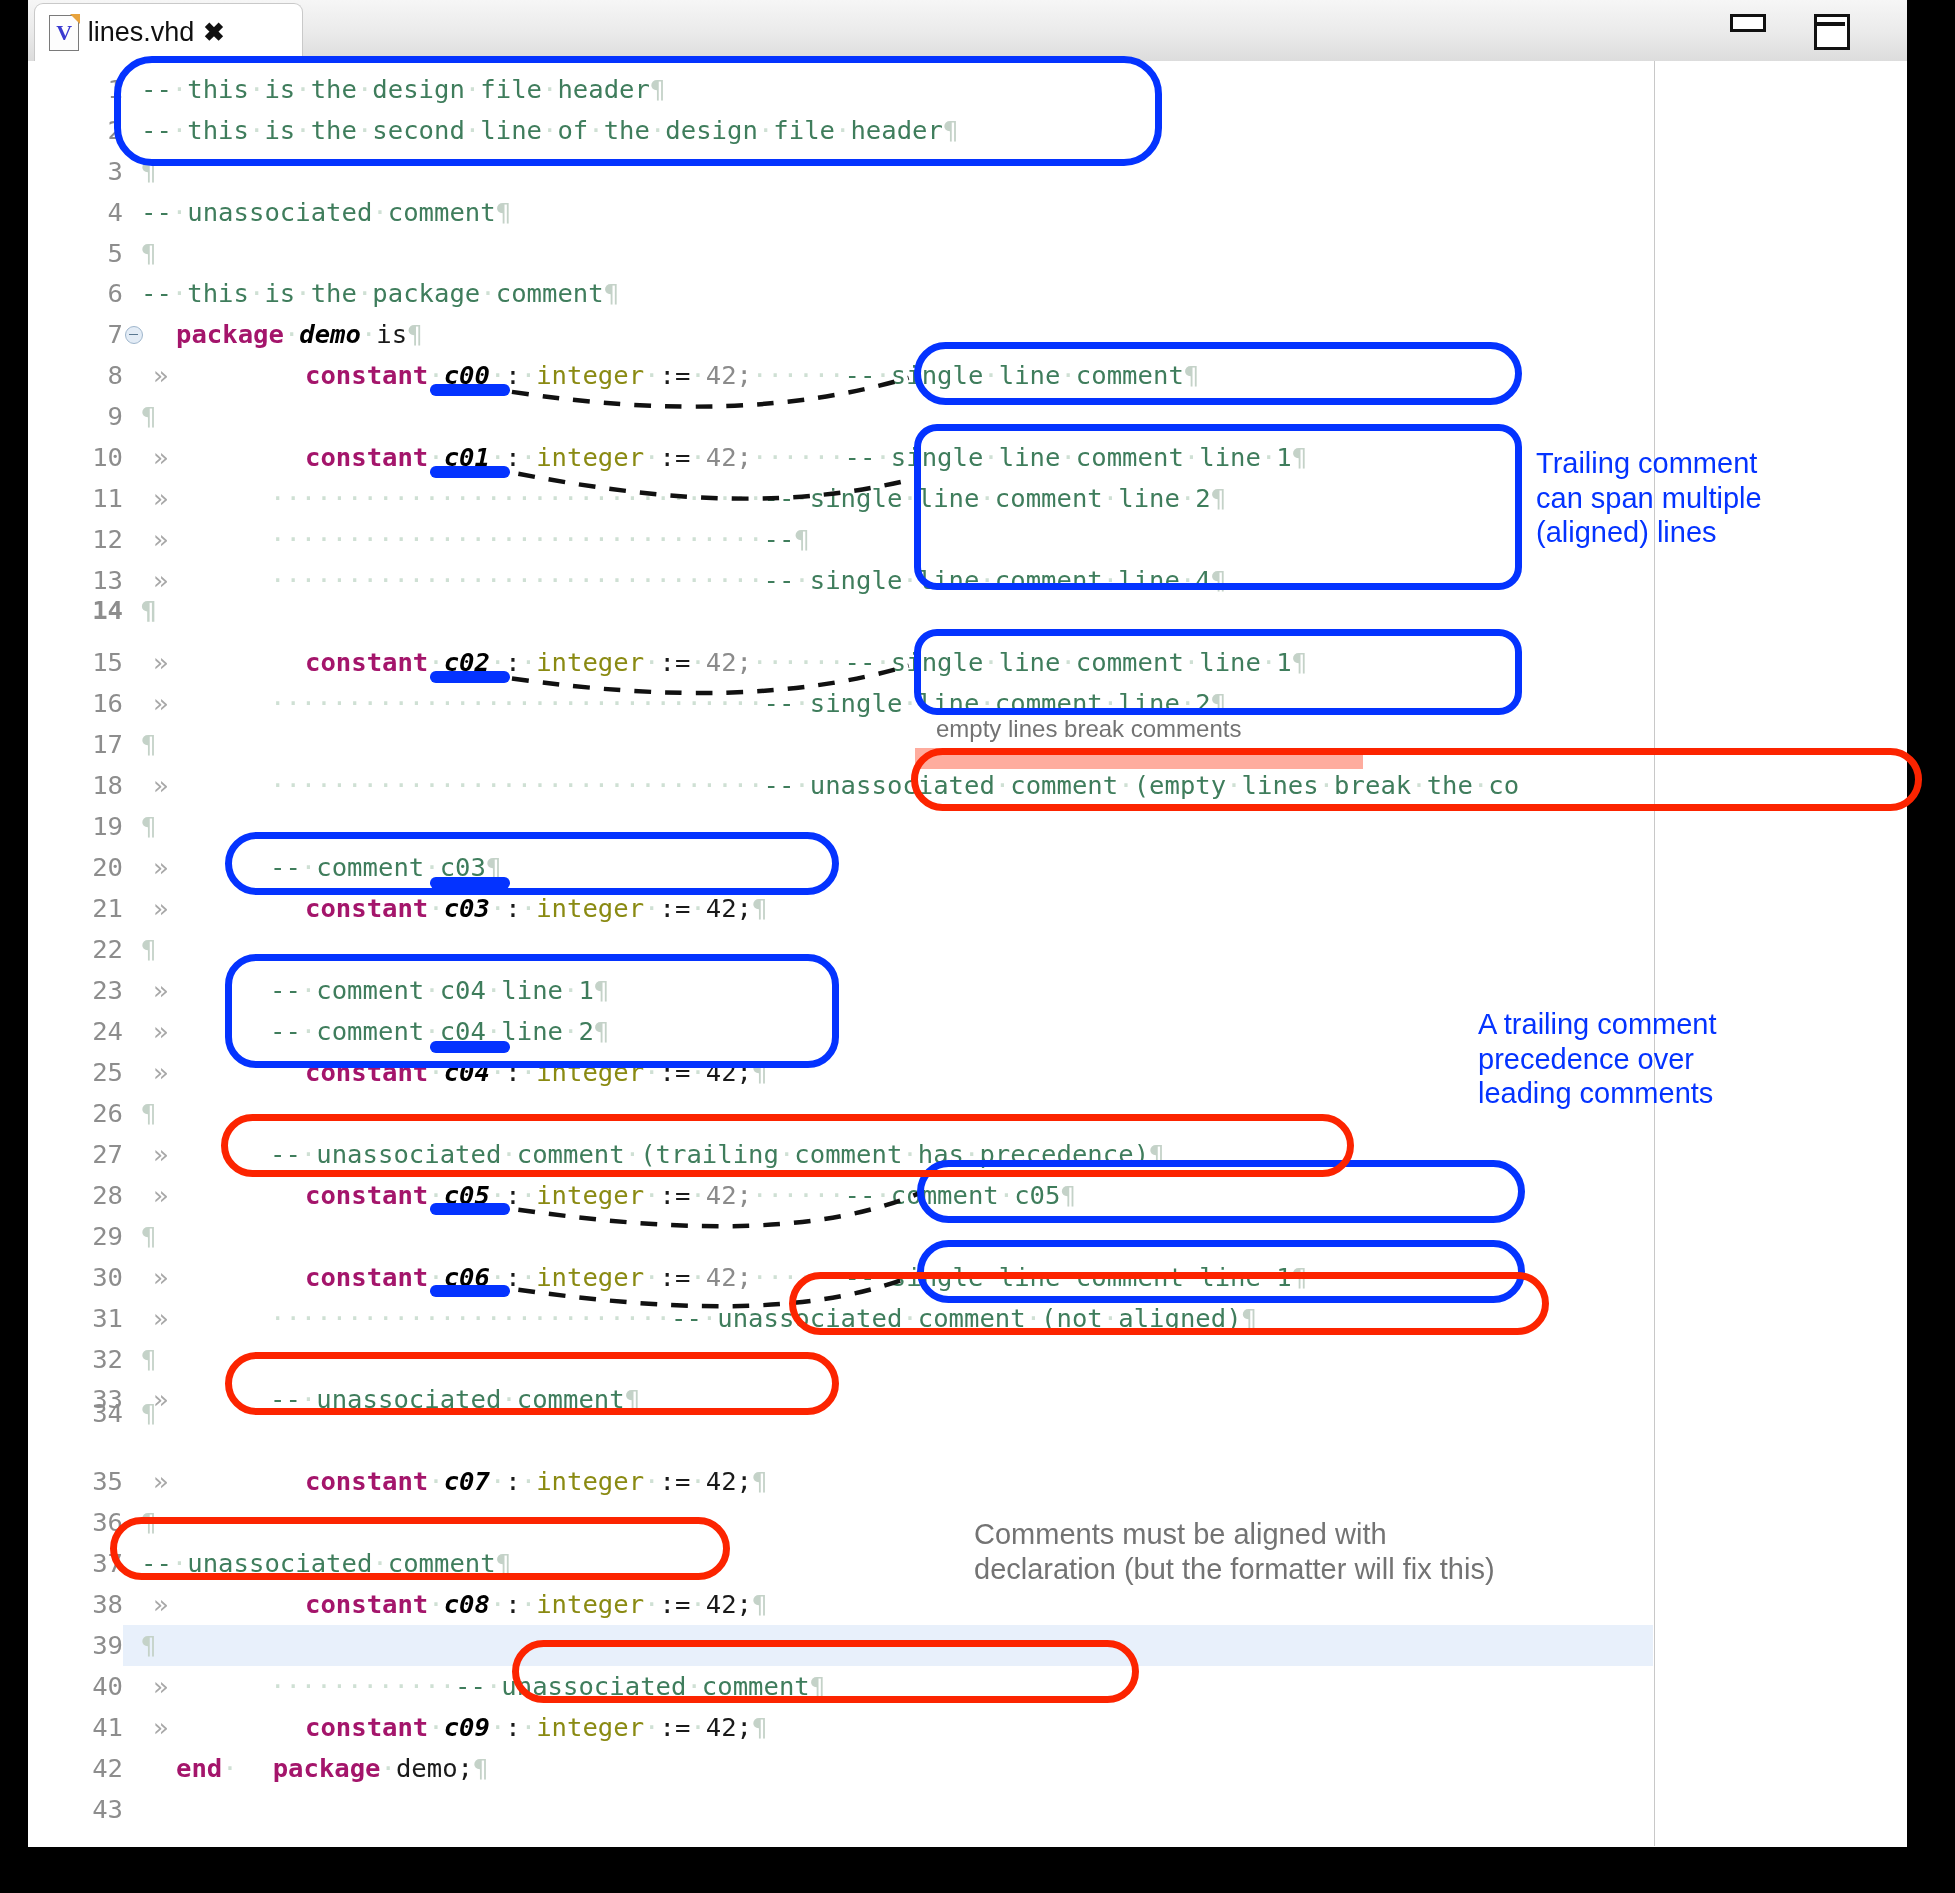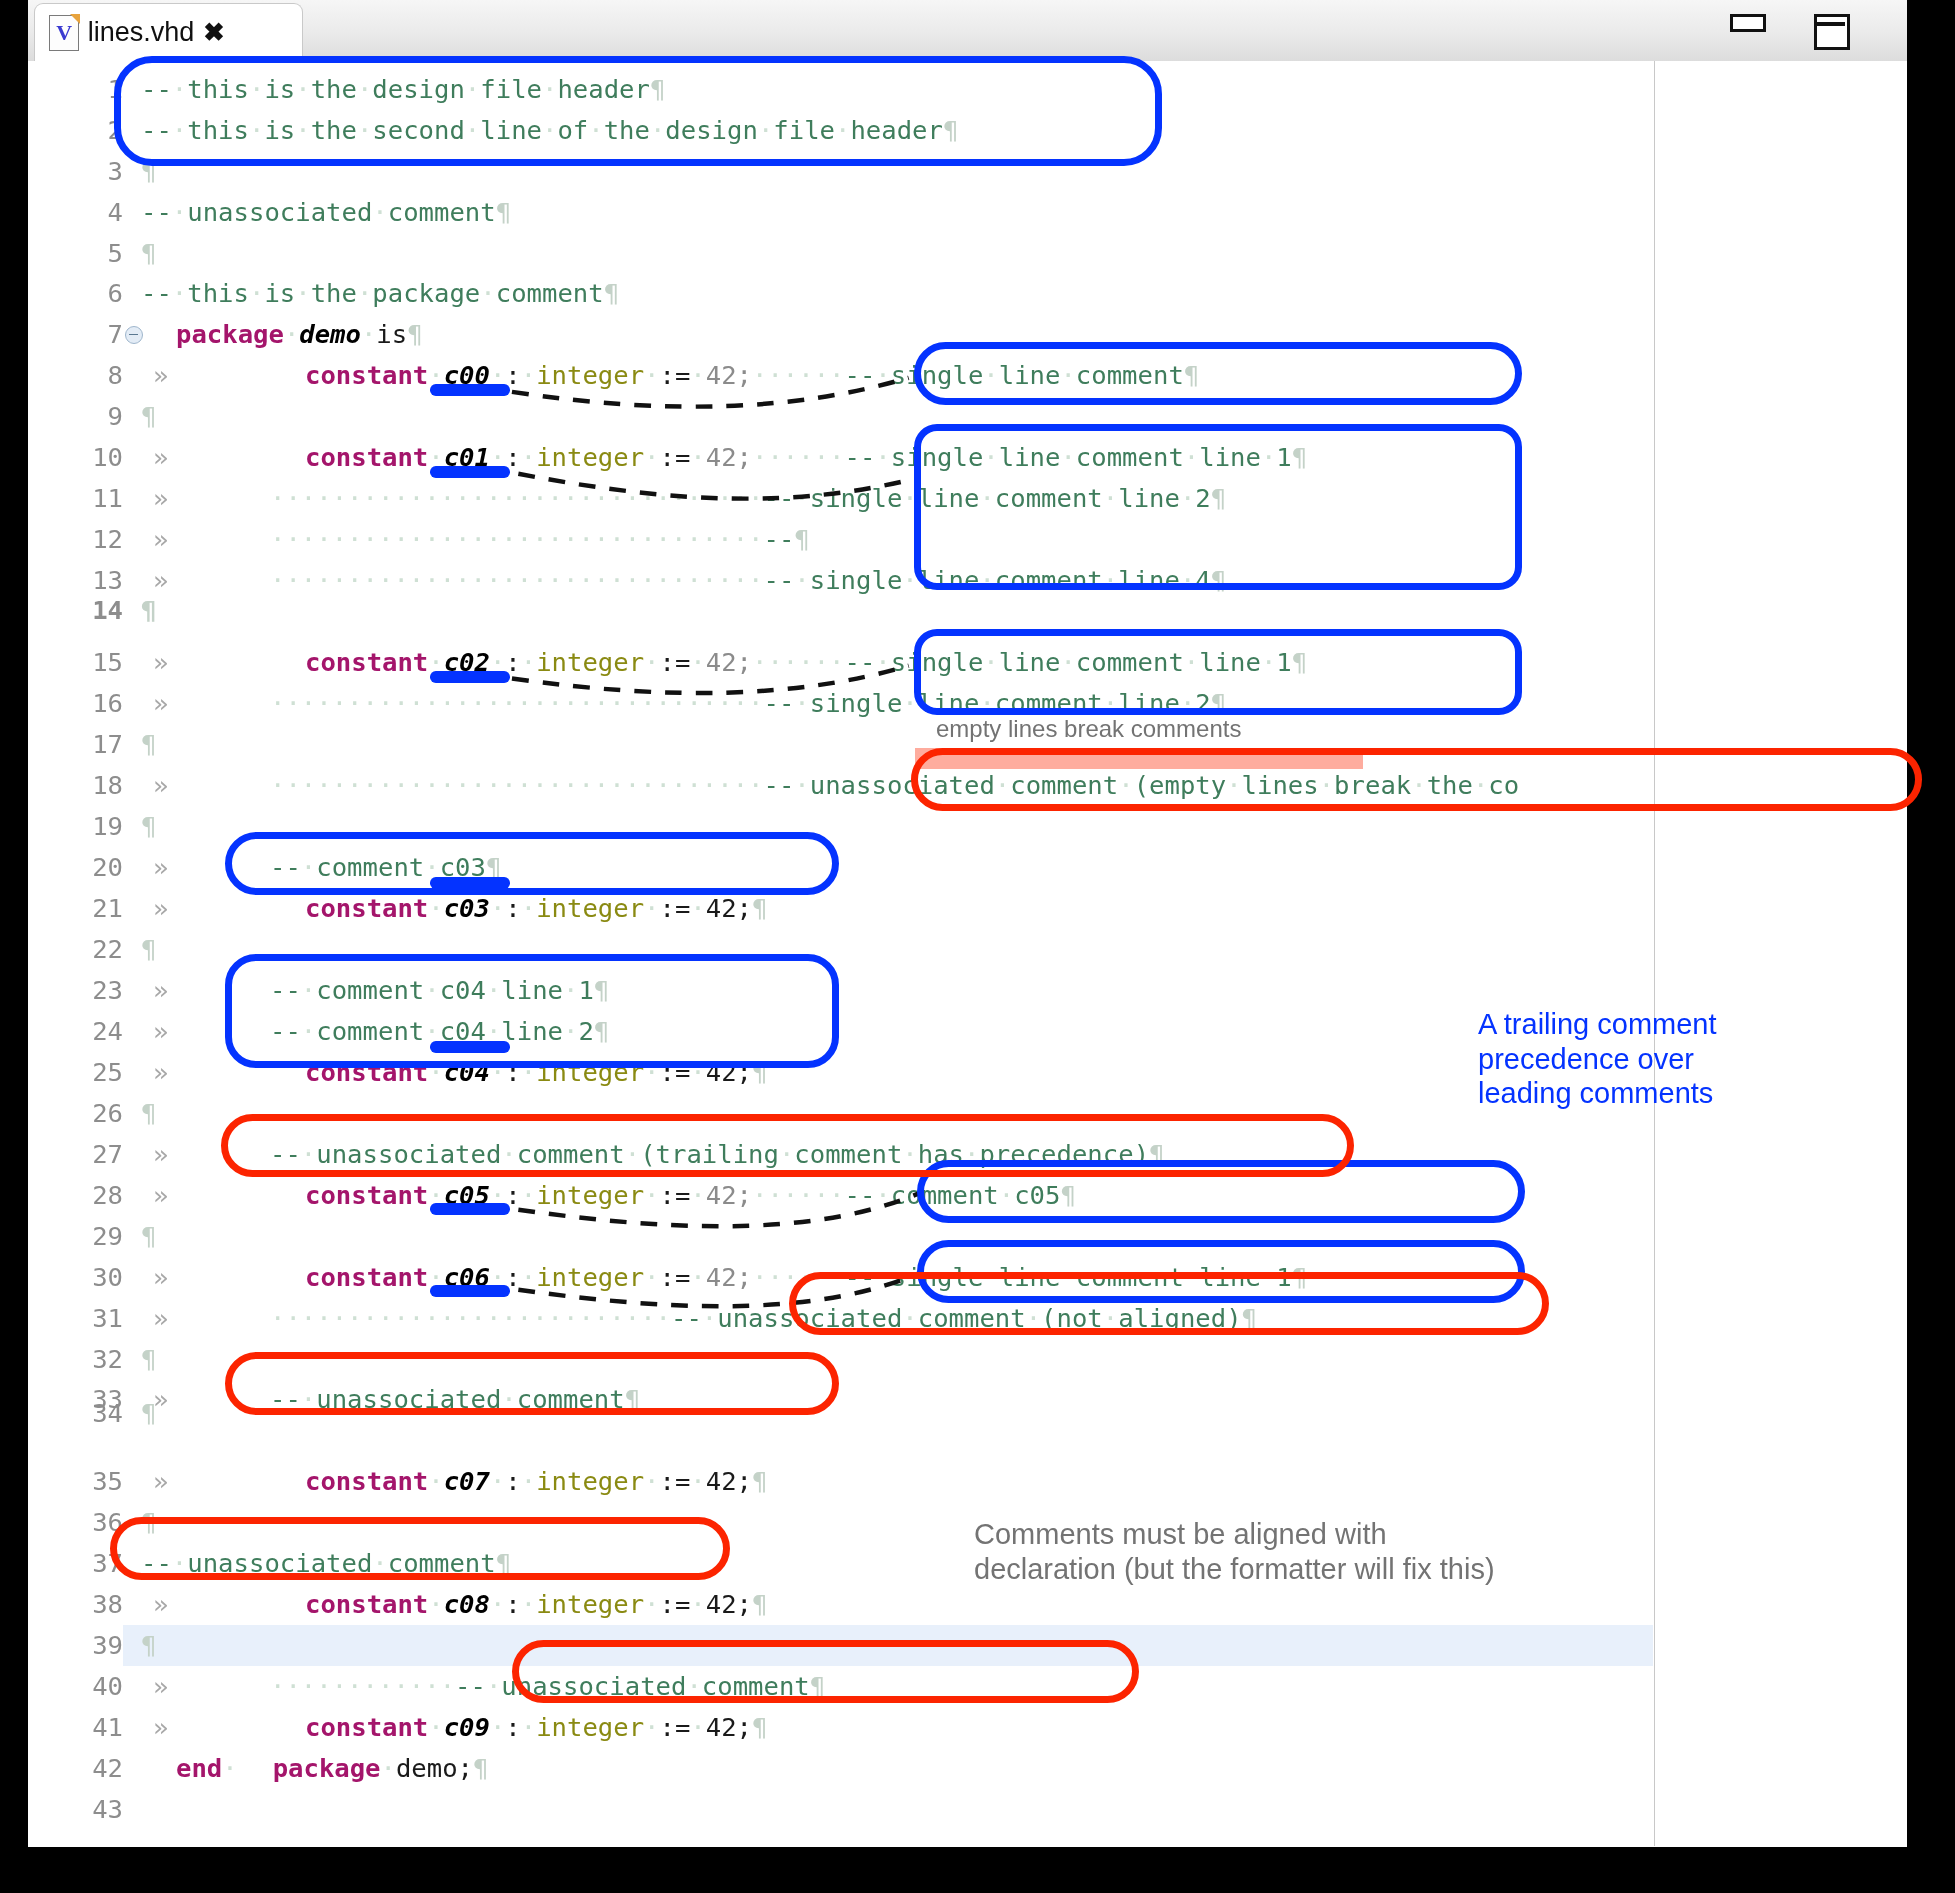--- a/index.html
+++ b/index.html
@@ -193,20 +193,23 @@
   <div class="oval blue-oval" style="left:917px;top:1240px;width:608px;height:63px;"></div>
 
   <div class="red-tint" style="left:915px;top:748px;width:448px;height:20.5px;"></div>
   <div class="oval red-oval" style="left:911px;top:748px;width:1011px;height:63px;"></div>
   <div class="oval red-oval" style="left:221px;top:1114px;width:1133px;height:63px;"></div>
   <div class="oval red-oval" style="left:789px;top:1272px;width:760px;height:63px;"></div>
   <div class="oval red-oval" style="left:225px;top:1352px;width:614px;height:63px;"></div>
   <div class="oval red-oval" style="left:110px;top:1517px;width:620px;height:63px;"></div>
   <div class="oval red-oval" style="left:512px;top:1640px;width:627px;height:63px;"></div>
 
+  <div class="note blue" style="left:1536px;top:446px;width:358px;">Trailing comment
+can span multiple
+(aligned) lines</div>
   <div class="note red small" style="left:936px;top:715px;width:512px;">empty lines break comments</div>
   <div class="note blue" style="left:1478px;top:1007px;width:358px;">A trailing comment
 precedence over
 leading comments</div>
   <div class="note red" style="left:974px;top:1517px;width:717px;">Comments must be aligned with
 declaration (but the formatter will fix this)</div>
 
 </div>
 
 

